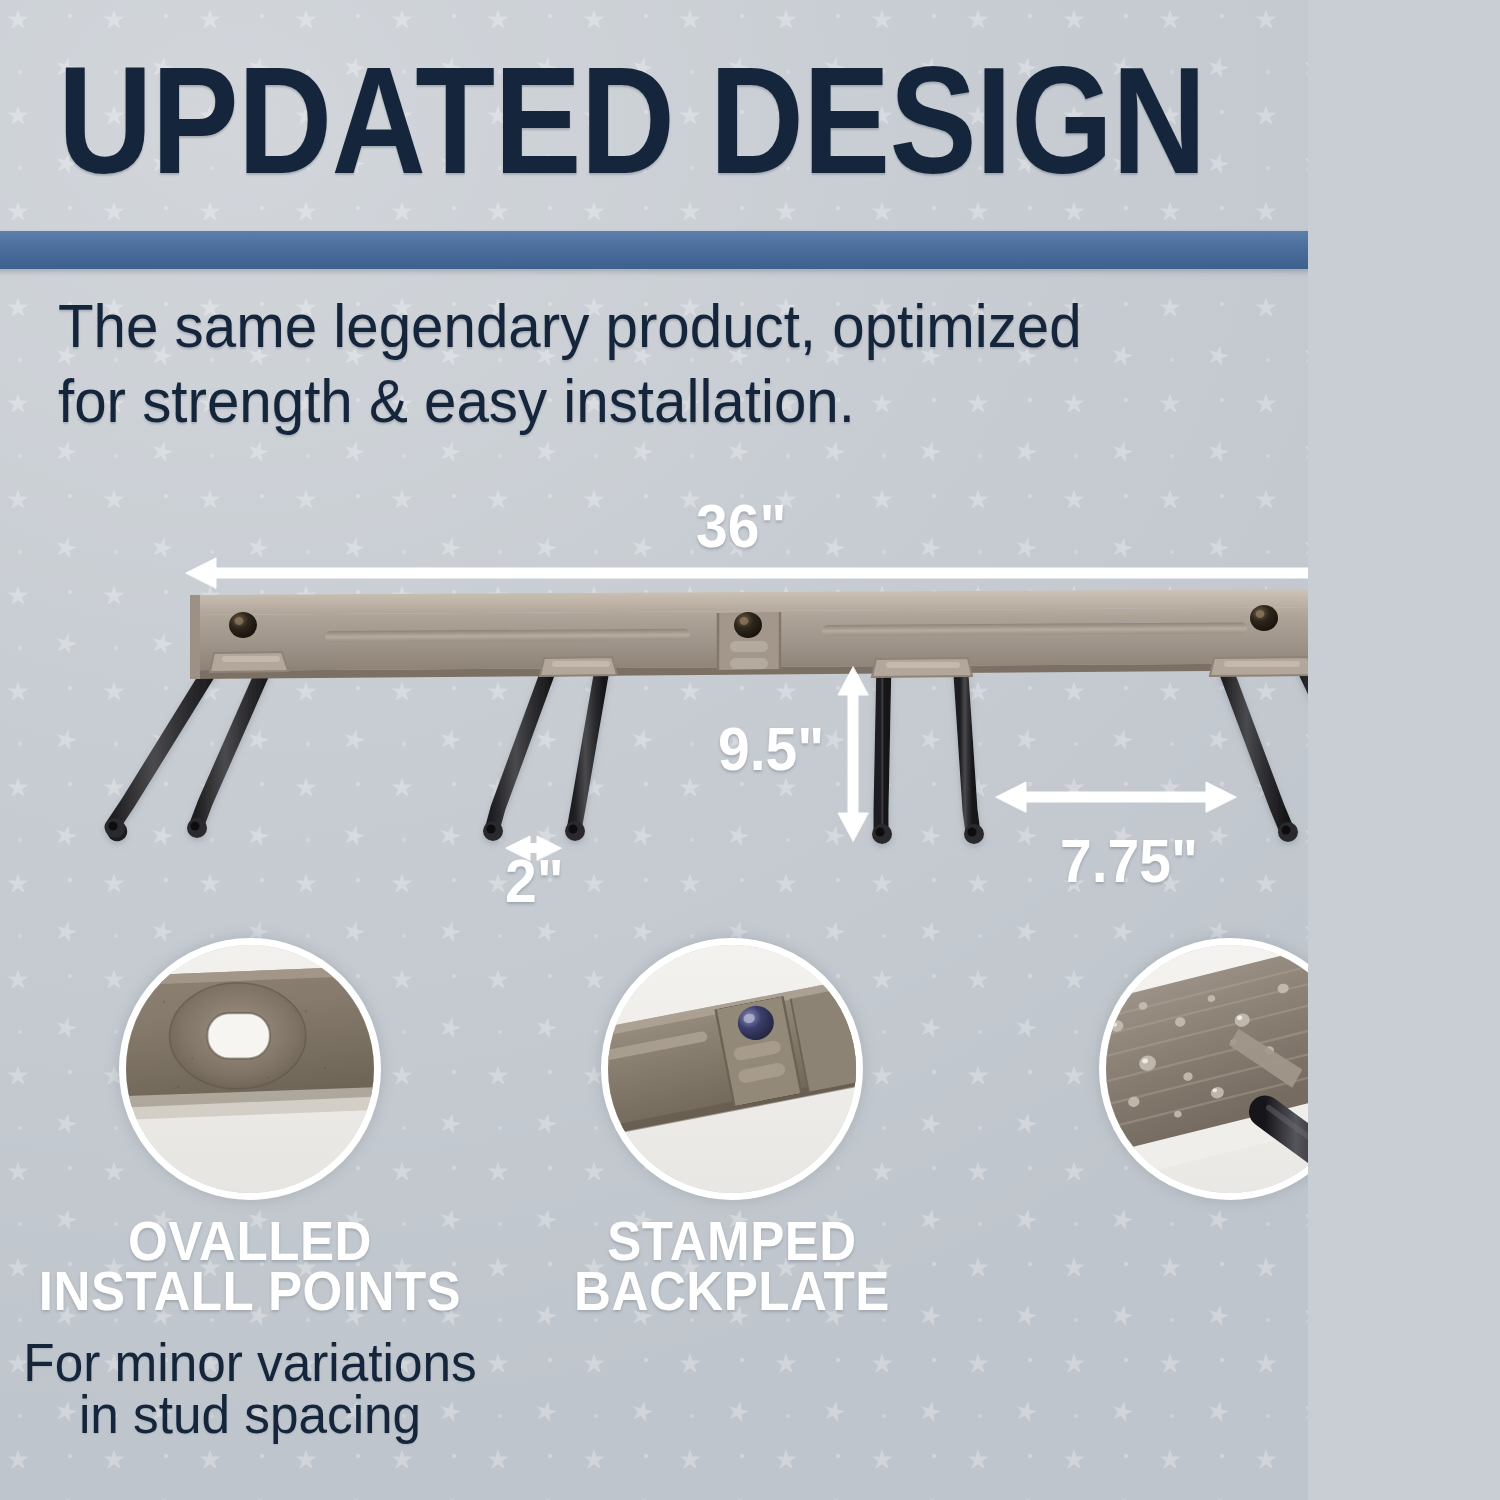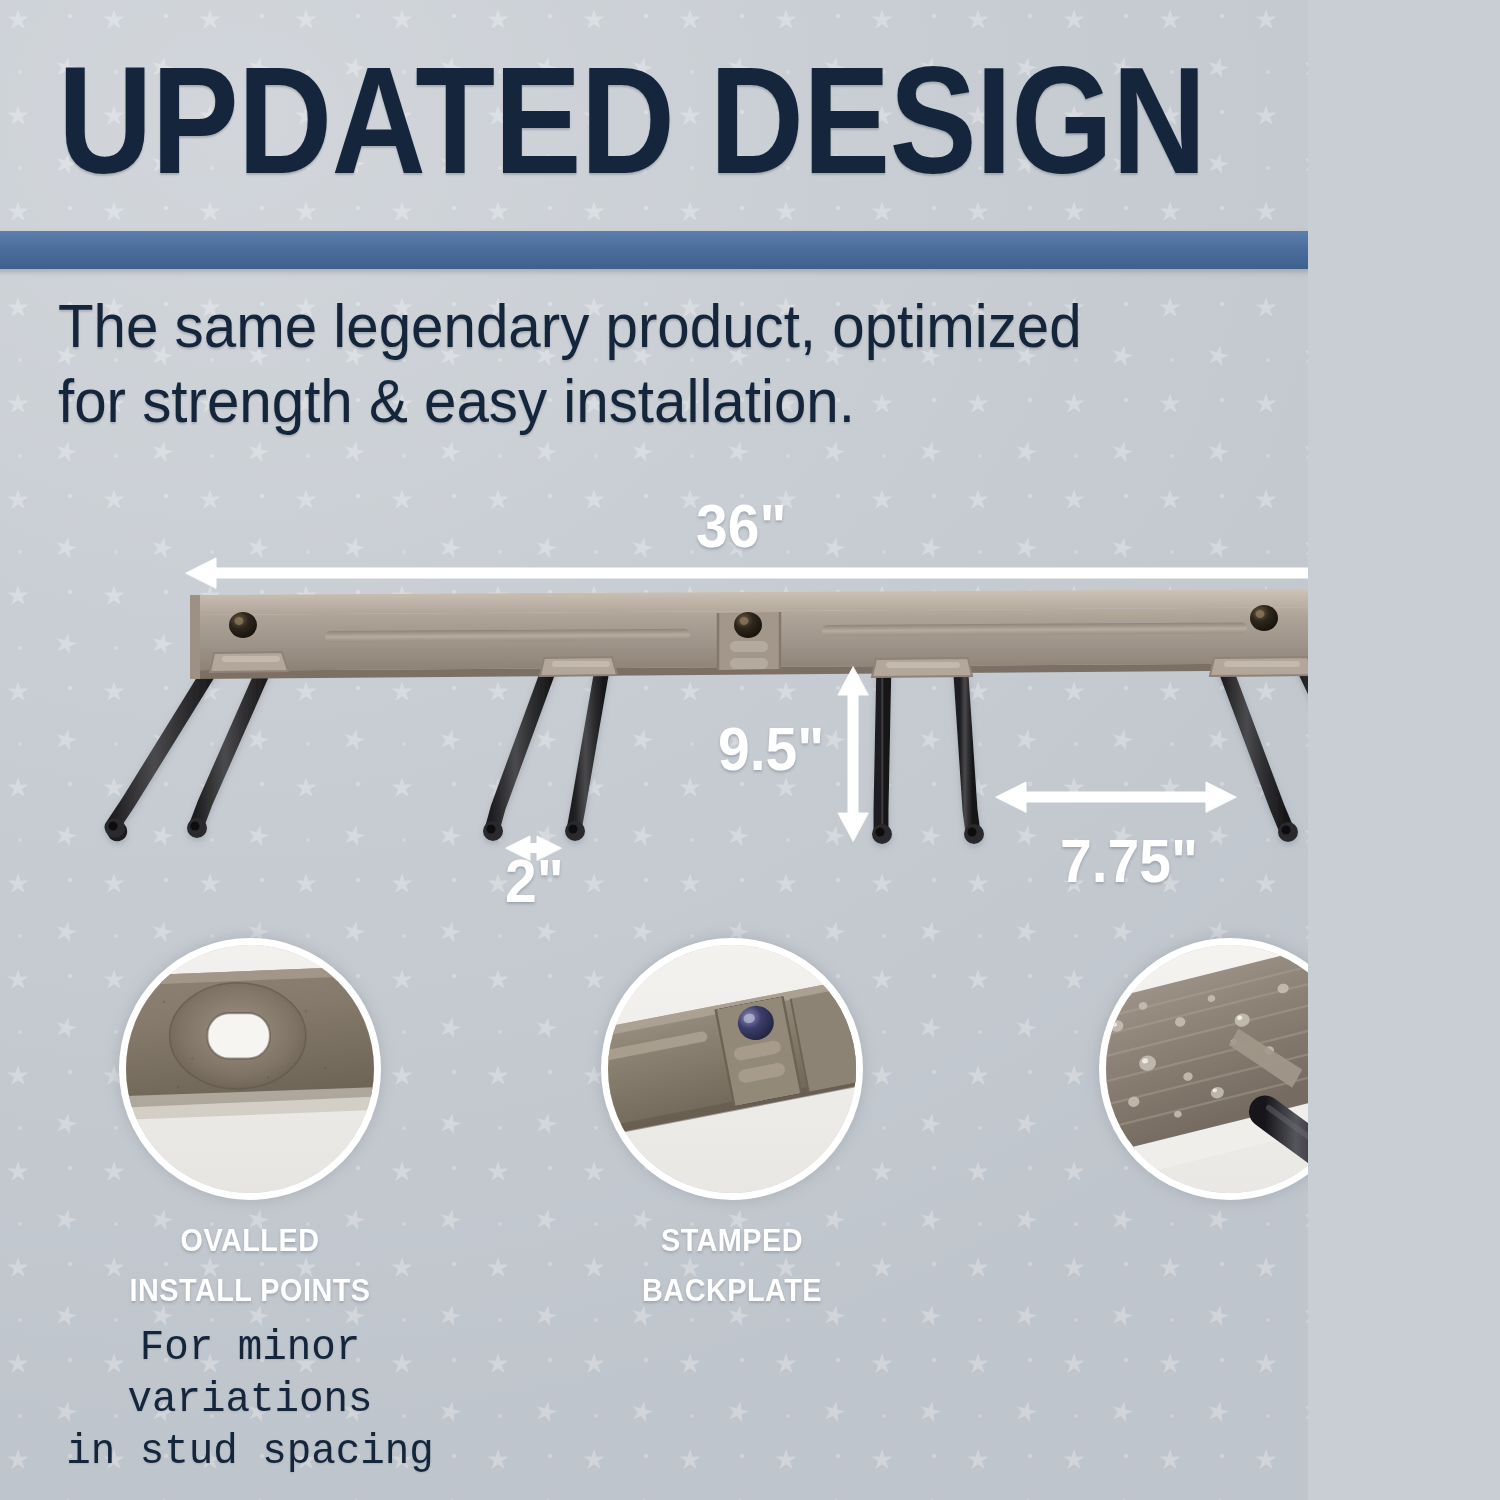--- a/index.html
+++ b/index.html
@@ -84,30 +84,30 @@
     border:7px solid #ffffff;
     box-sizing:border-box;
     box-shadow:0 0 14px rgba(120,128,138,.35);
     background:#cfd3d8;
   }
   .circ-inner{position:absolute;inset:0;}
 
   .feat-title{
     margin-top:16px;text-align:center;
     font-family:"Liberation Sans Narrow","Liberation Sans",sans-serif;
-    font-weight:700;font-size:31px;line-height:50px;
+    font-weight:700;font-size:55px;line-height:50px;
     color:#ffffff;
     text-shadow:0 2px 3px rgba(110,118,128,.4);
     letter-spacing:.5px;
   }
   .feat-title span{display:block;transform:scaleX(.93);}
   .feat-sub{
-    margin-top:6px;text-align:center;
-    font-family:Liberation Mono, monospace;
-    font-weight:400;font-size:43px;line-height:52px;
+    margin-top:20px;text-align:center;
+    font-family:Liberation Sans, sans-serif;
+    font-weight:400;font-size:54px;line-height:52px;
     color:#15263c;
     text-shadow:0 1px 2px rgba(120,128,138,.3);
   }
   .feat-sub span{display:block;transform:scaleX(.95);}
 </style>
 </head>
 <body>
 
 <div id="stage">
 

